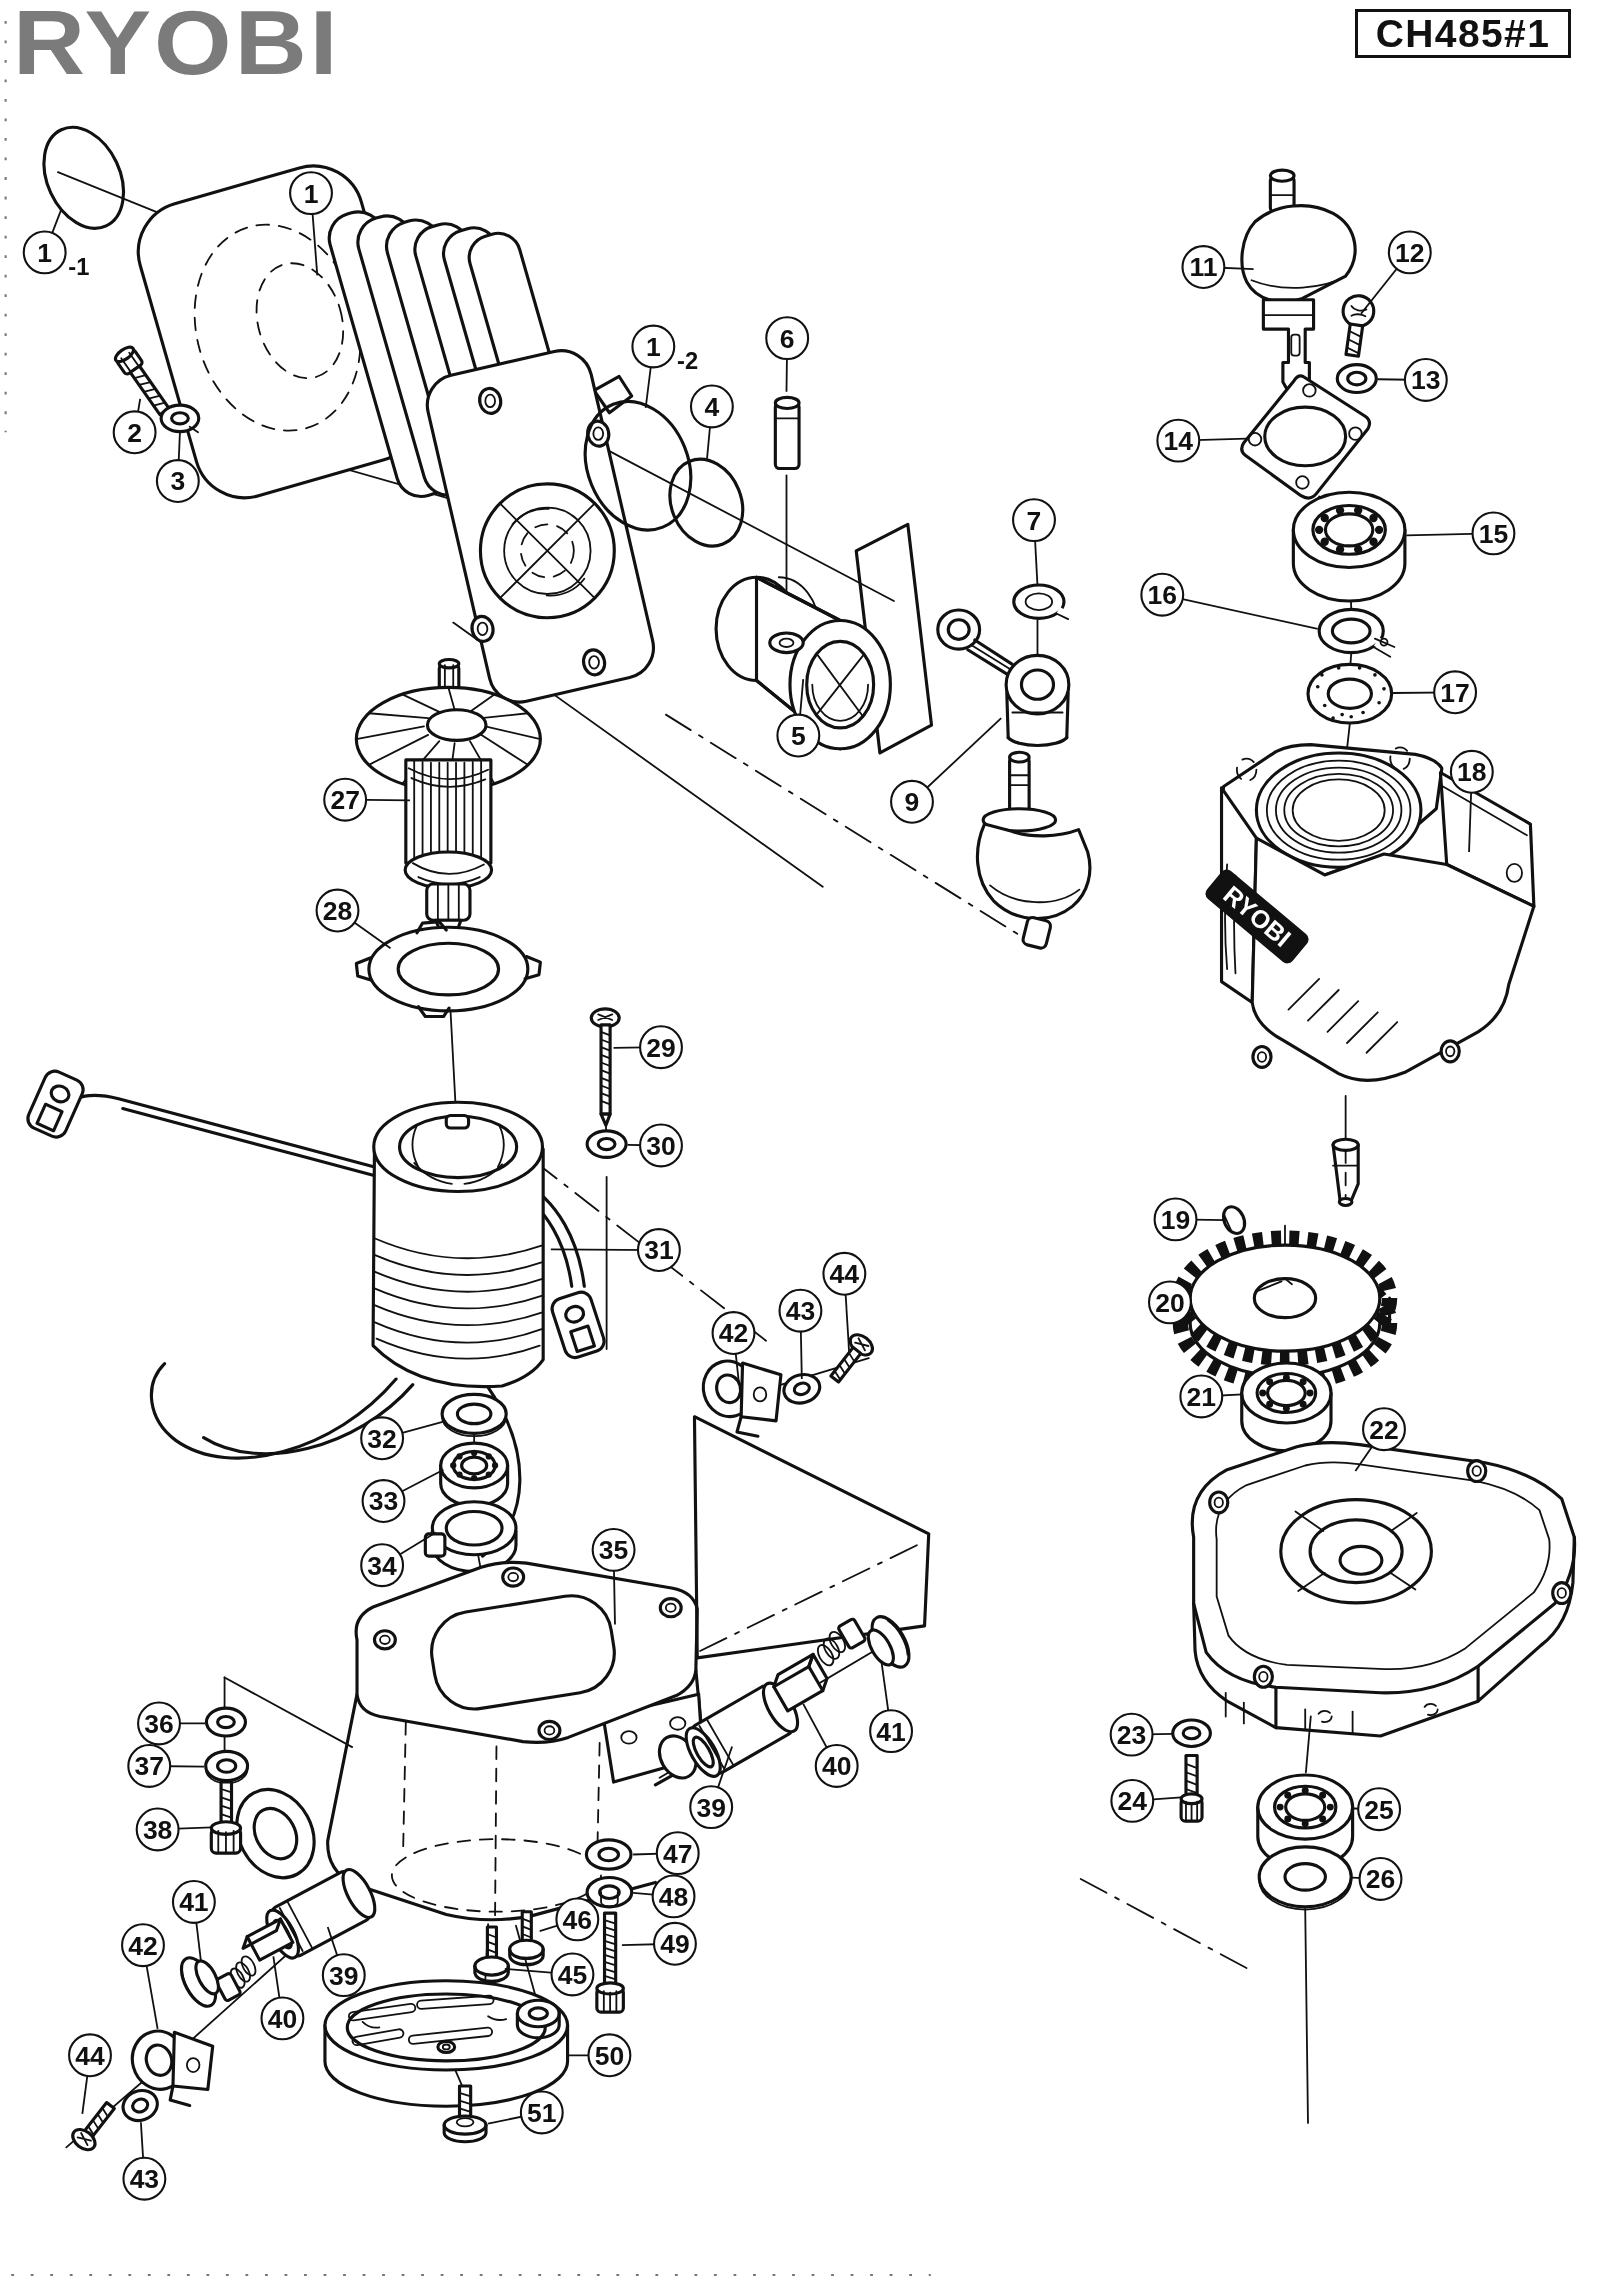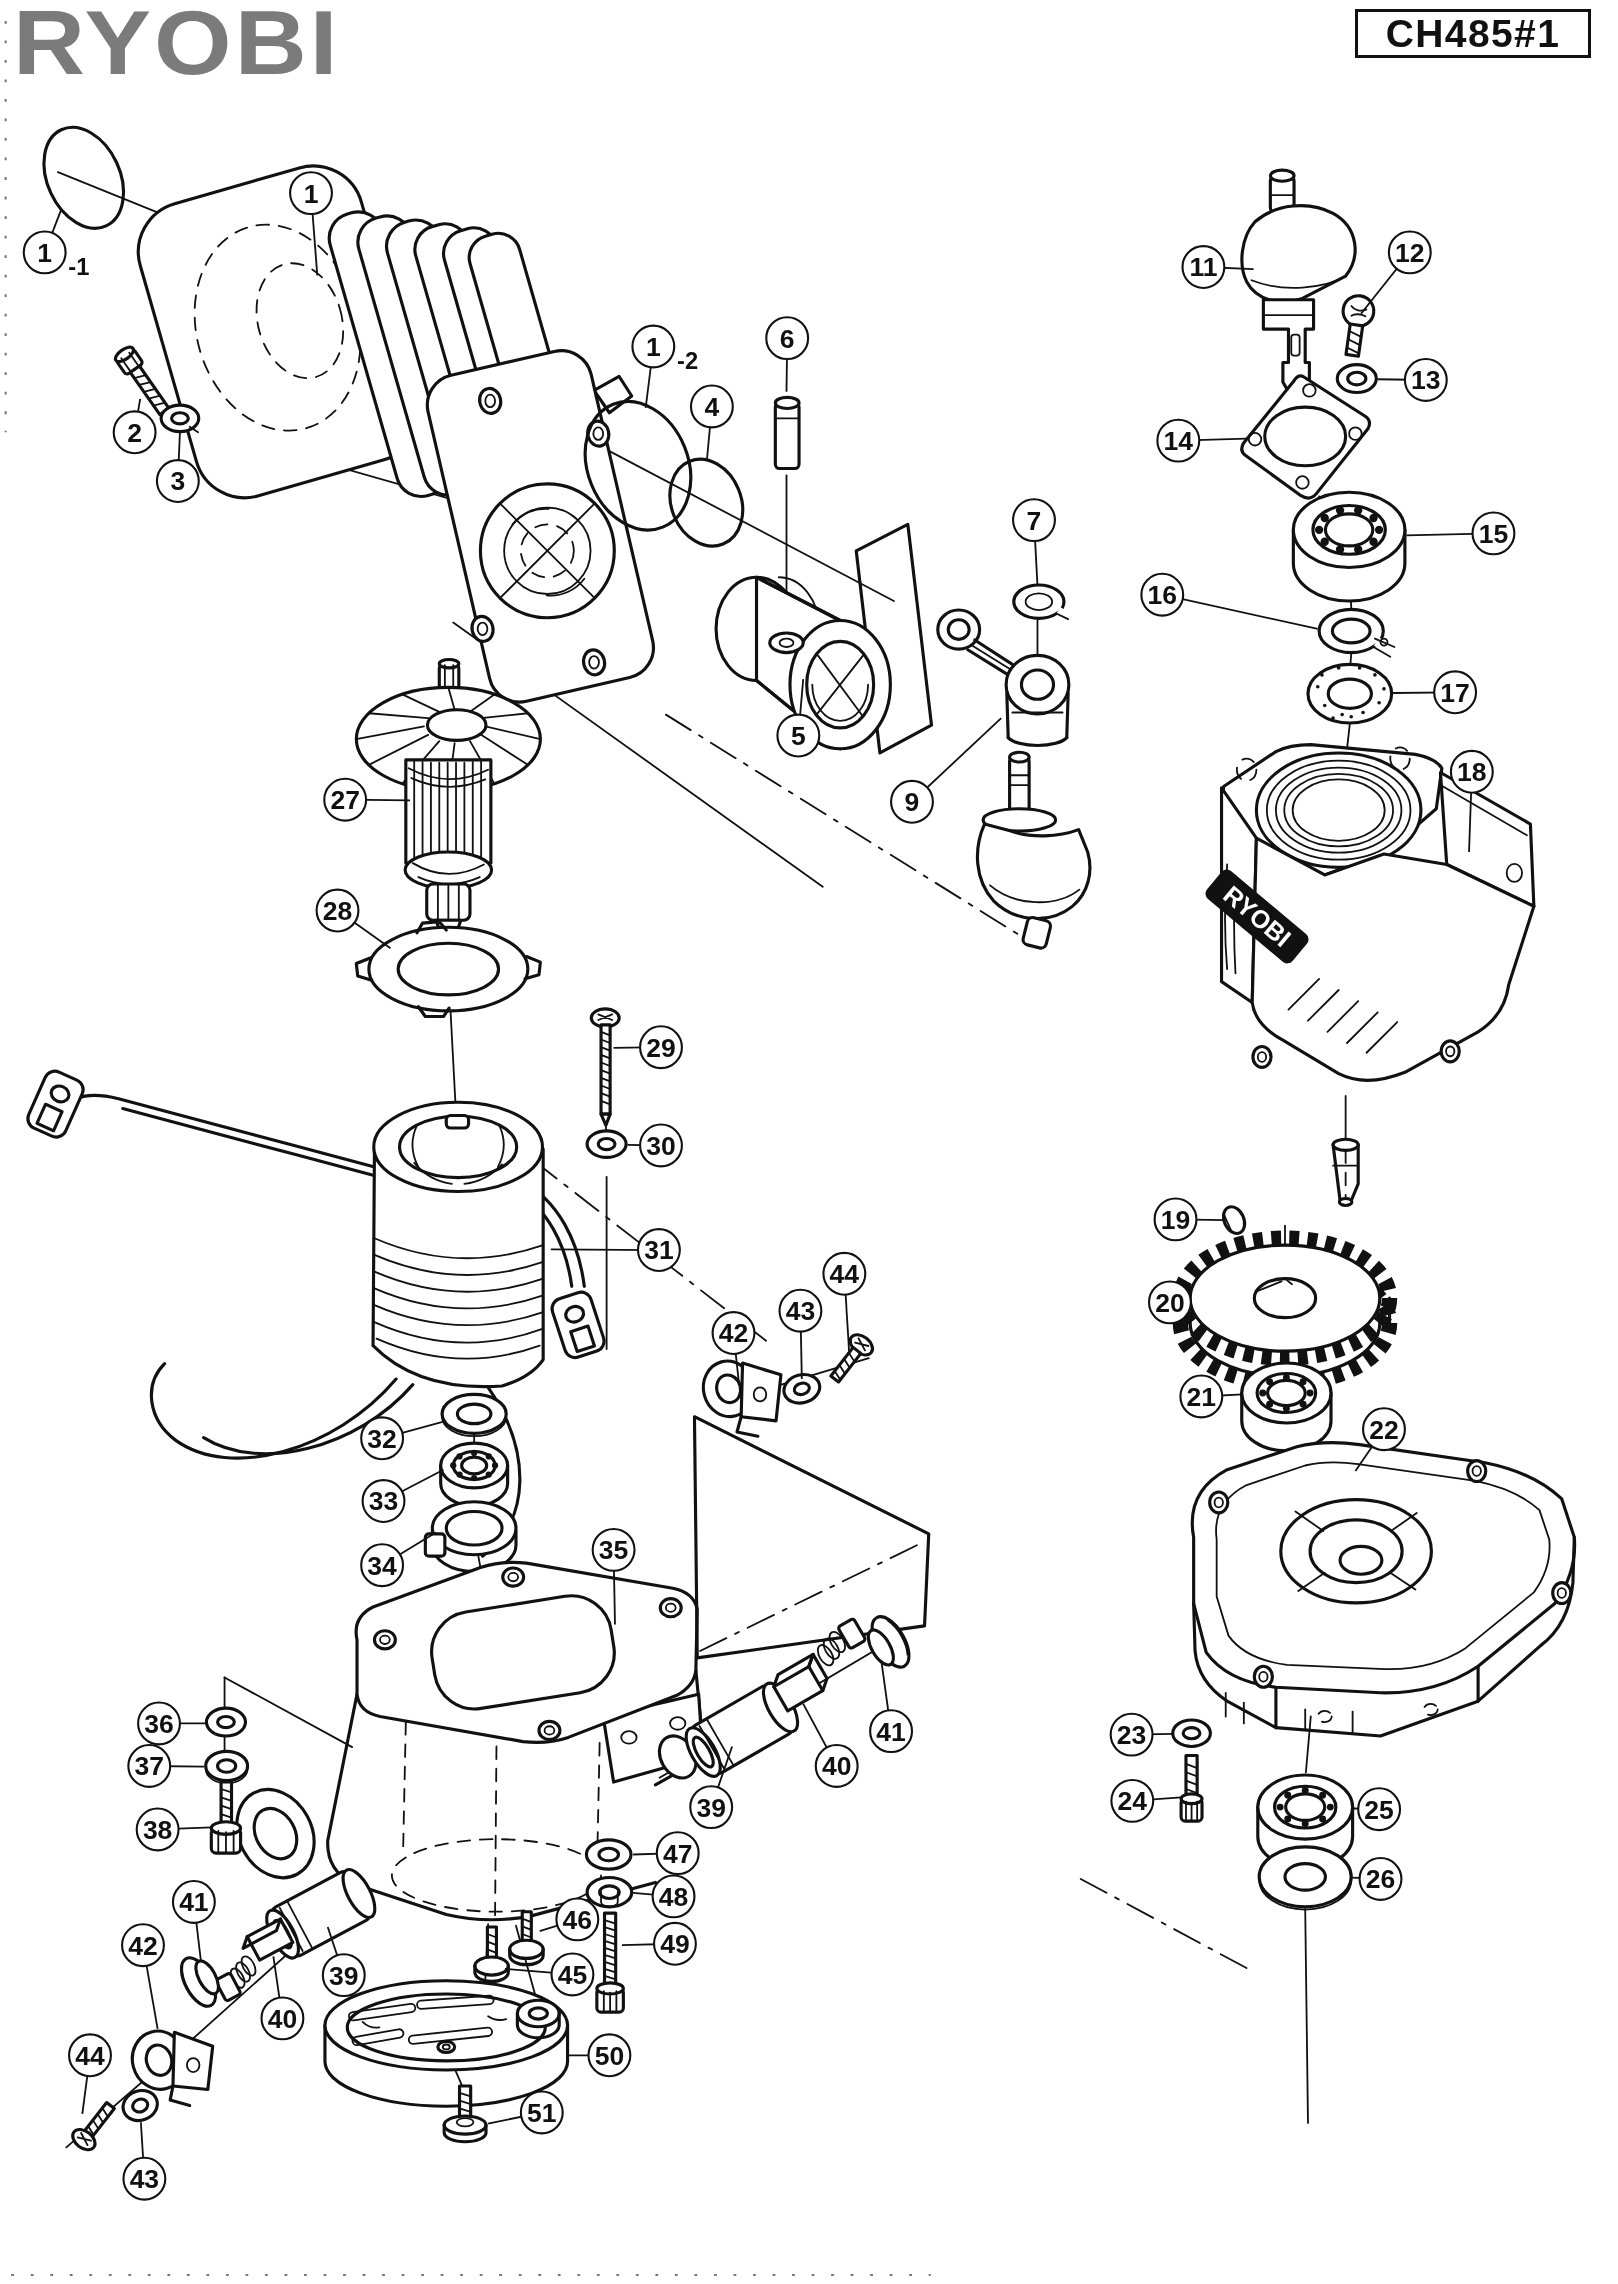--- a/index.html
+++ b/index.html
@@ -1,20 +1,20 @@
 <!DOCTYPE html>
 <html style="--ink: #111111; --paper: #ffffff; --logo: #7b7b7b;font-size:11px"><head>
 <meta charset="utf-8">
 <style>
   :root{--ink:#111;--paper:#fff;--logo:#7b7b7b;}
   html,body{margin:0;padding:0;background:#e8e8e8;font-family:"Liberation Sans",sans-serif;}
   .page{position:relative;width:1619px;height:2284px;background:var(--paper);overflow:hidden;}
   .logo{position:absolute;left:12.5px;top:-9.8px;color:var(--logo);font-weight:800;font-size:89px;
         letter-spacing:2.8px;transform:scale(1.12,1.02);transform-origin:left top;user-select:none;}
-  .model-box{position:absolute;left:1355px;top:9px;width:236px;height:49px;border:3.5px solid var(--ink);
+  .model-box{position:absolute;left:1355px;top:9px;width:216px;height:49px;border:3.5px solid var(--ink);
         box-sizing:border-box;display:flex;align-items:center;justify-content:center;
         font-weight:800;font-size:39px;color:var(--ink);letter-spacing:1.4px;background:var(--paper);}
   svg{position:absolute;left:0;top:0;}
   .s{stroke:var(--ink);fill:none;stroke-width:4.5;stroke-linecap:round;stroke-linejoin:round;}
   .sw{stroke:var(--ink);fill:var(--paper);stroke-width:4.5;stroke-linecap:round;stroke-linejoin:round;}
   .t{stroke-width:2.6;}
   .d{stroke-dasharray:18 14;}
   .dd{stroke-dasharray:42 14 6 14;}
   .dot{fill:var(--ink);stroke:none;}
 </style>

